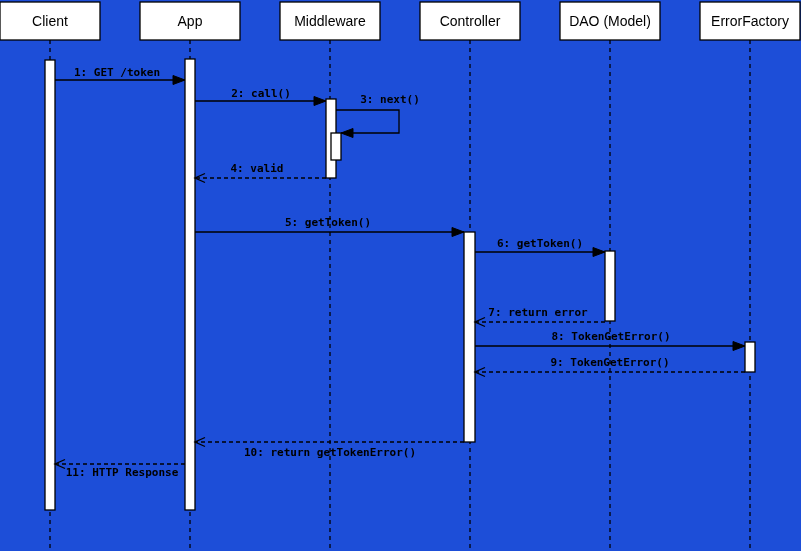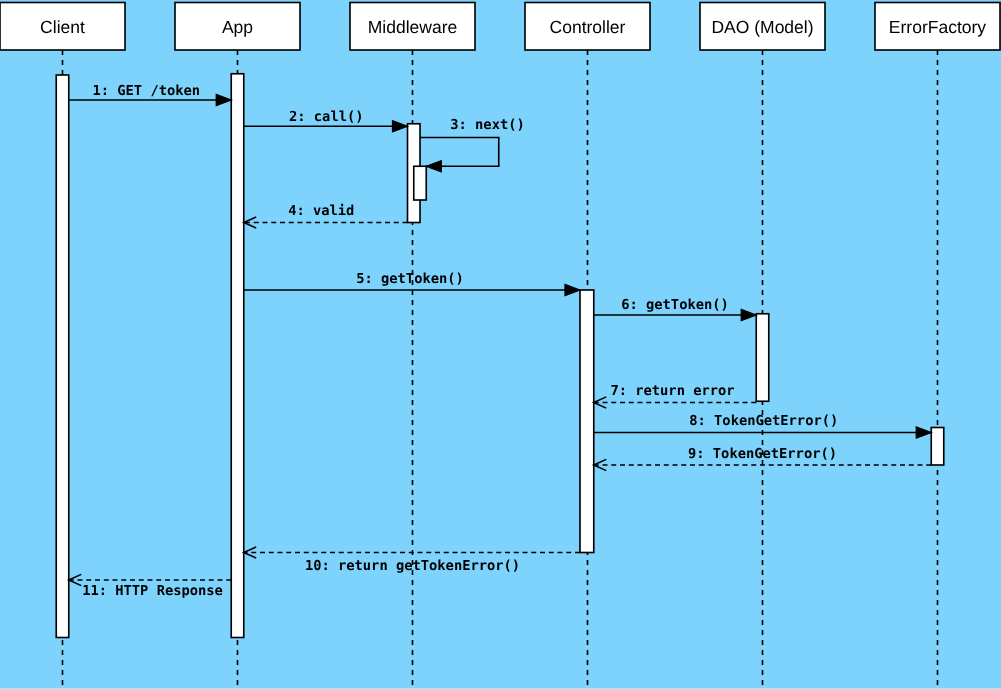--- a/index.html
+++ b/index.html
@@ -1,20 +1,20 @@
 <!DOCTYPE html>
 <html><head>
 <meta charset="utf-8">
 <style>
   html, body { margin: 0; padding: 0; background: #ffffff; }
   .diagram-canvas {
     position: relative;
     width: 801px;
     height: 551px;
-    background: #7dd3fc;
+    background: #1d4ed8;
     overflow: hidden;
     font-family: "Liberation Sans", sans-serif;
   }
   .diagram-canvas svg { position: absolute; left: 0; top: 0; }
   .shape     { fill: #ffffff; stroke: #000000; stroke-width: 1.3; }
   .line      { stroke: #000000; stroke-width: 1.3; fill: none; }
   .dash      { stroke-dasharray: 4 3; }
   .lifeline  { stroke: #000000; stroke-width: 1.3; stroke-dasharray: 4 4; fill: none; }
   .fillhead  { fill: #000000; stroke: #000000; stroke-width: 1; }
   .openhead  { fill: none; stroke: #000000; stroke-width: 1.3; }

